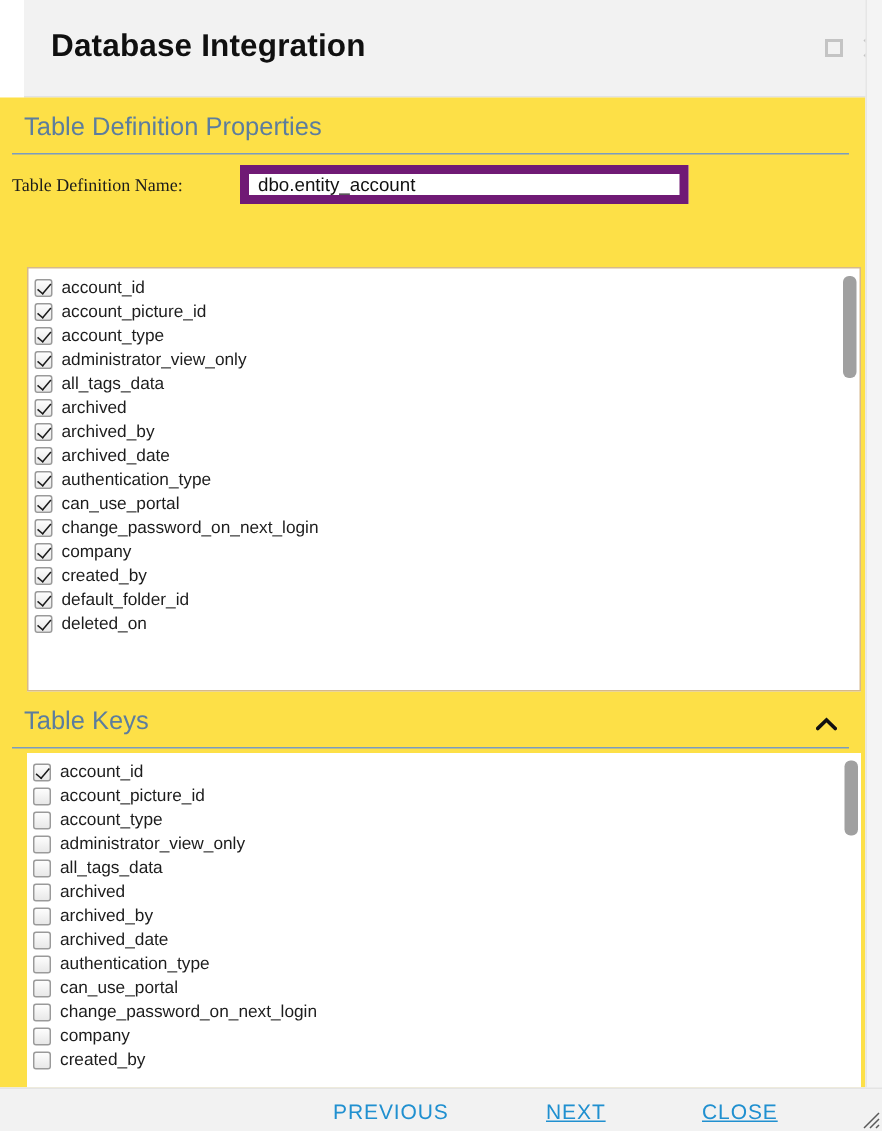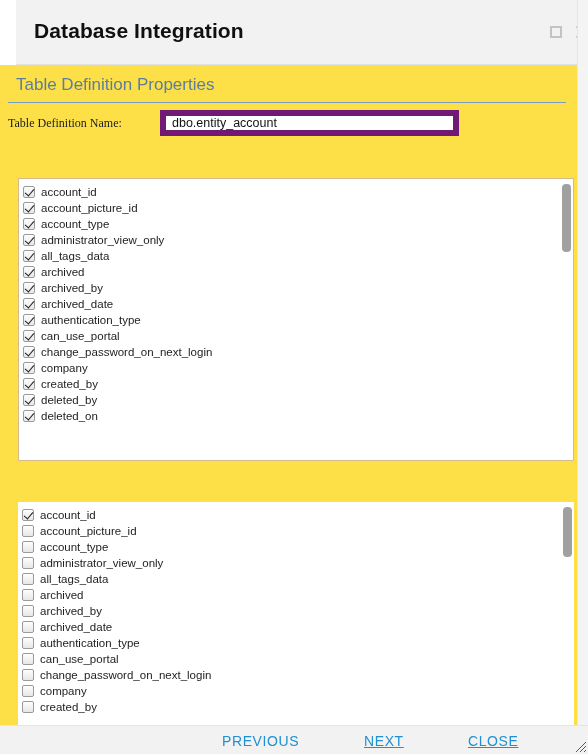--- a/index.html
+++ b/index.html
@@ -306,32 +306,40 @@
           <div class="list-item">
             <span class="cbx checked"></span>
             <span class="item-label">company</span>
           </div>
           <div class="list-item">
             <span class="cbx checked"></span>
             <span class="item-label">created_by</span>
           </div>
           <div class="list-item">
             <span class="cbx checked"></span>
-            <span class="item-label">deleted_by</span>
+            <span class="item-label">default_folder_id</span>
           </div>
           <div class="list-item">
             <span class="cbx checked"></span>
             <span class="item-label">deleted_on</span>
           </div>
         </div>
       <div class="sb-track" style="top:3px; height:277px;">
         <div class="sb-thumb" style="top:2px; height:68px;"></div>
       </div>
     </div>
 
+    <div class="section-head" style="top:404px;">
+      <div class="section-title">Table Keys</div>
+      <span class="chevron">
+        <svg width="14" height="9" viewBox="0 0 14 9">
+          <path d="M1.2 7.6 L7 2 L12.8 7.6" stroke="#111" stroke-width="2.4" fill="none" stroke-linecap="square"></path>
+        </svg>
+      </span>
+    </div>
 
     <div class="listbox" id="keys-box" style="left:18px; top:437px; width:556px; height:223px;">
       <div class="list-inner" id="keys-list">
           <div class="list-item">
             <span class="cbx checked"></span>
             <span class="item-label">account_id</span>
           </div>
           <div class="list-item">
             <span class="cbx"></span>
             <span class="item-label">account_picture_id</span>

